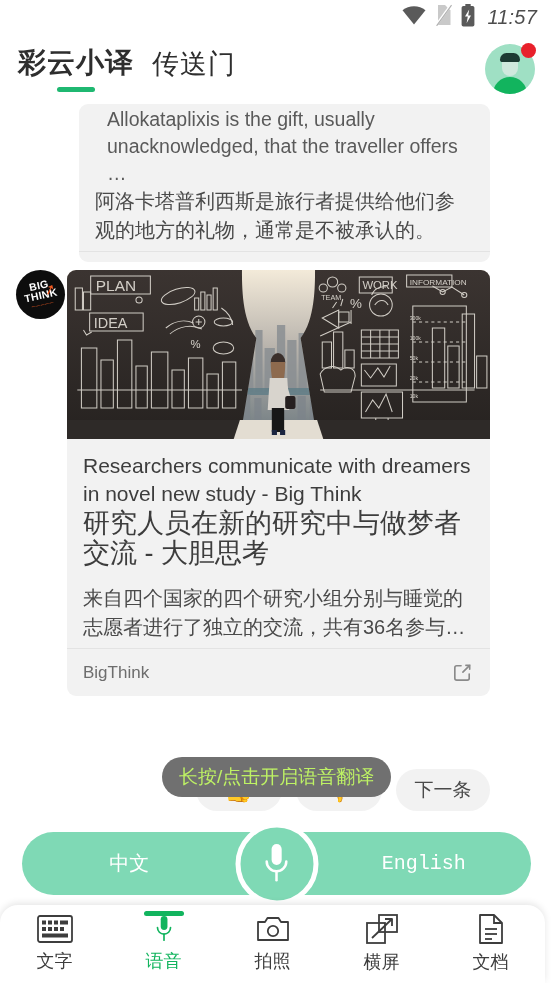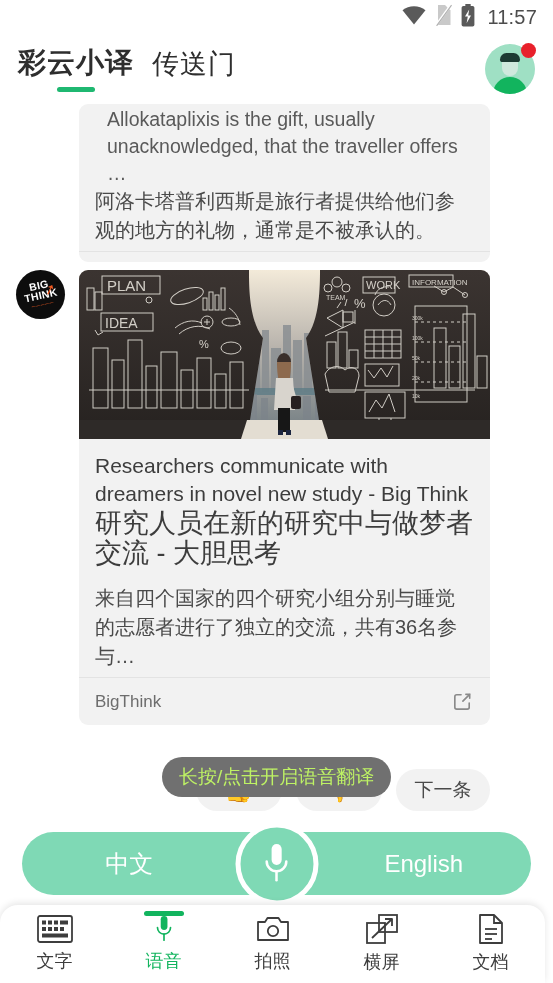--- a/index.html
+++ b/index.html
@@ -10,21 +10,21 @@
     overflow:hidden;
   }
   .phone{ position:relative; width:553px; height:983px; background:#ffffff; overflow:hidden; }
 
   
   .statusbar{
     height:34px; display:flex; align-items:center; justify-content:flex-end;
     padding:0 16px; gap:9px;
   }
   .sb-icon{ display:block; }
-  .sb-time{ font-size:20px; color:#4d4d4d; letter-spacing:.2px; font-weight:400; margin-left:3px;}
+  .sb-time{ font-size:20px; color:#4d4d4d; letter-spacing:.2px; font-weight:400; margin-left:3px;font-style:italic;}
 
   
   .appbar{
     height:70px; display:flex; align-items:center; padding:0 18px; position:relative;
   }
   .tabs{ display:flex; align-items:flex-end; gap:18px; flex:1; }
   .tab{ position:relative; padding-bottom:12px; cursor:pointer;}
   .tab .tab-label{ font-size:27px; color:#2e2e2e; letter-spacing:1px; }
   .tab.active .tab-label{ font-weight:bold; font-size:28px; }
   .tab.active .underline{
@@ -62,21 +62,21 @@
   .src-name{ font-size:17px; color:#6d6d6d; }
   .share-ic{ width:23px; height:23px; }
 
   
   .card-1{
     position:absolute; left:79px; right:63px; top:0px; height:158px;
   }
   .card-1 .clip{ padding-top:2px; }
 
   
-  .card-2{ position:absolute; left:79px; right:63px; top:166px; }
+  .card-2{ position:absolute; left:67px; right:63px; top:166px; }
   .brand-logo{
     position:absolute; left:16px; top:166px;
     width:49px;height:49px;border-radius:50%;background:#0d0d0d;
     display:flex;align-items:center;justify-content:center;
   }
   .bt-txt{ color:#fff; font-size:10.5px; font-weight:bold; line-height:10px;
     transform:rotate(-12deg); text-align:center; letter-spacing:.3px; }
   .bt-arrow{ position:absolute; right:9px; top:11px; color:#ef5a22; font-size:14px;
     transform:rotate(-20deg); font-weight:bold;}
   .bt-sub{ font-size:4px; color:#ef5a22; display:block; letter-spacing:.5px;}
@@ -104,21 +104,21 @@
     padding:7px 17px; border-radius:22px; white-space:nowrap;
   }
 
   
   .langbar{
     position:absolute; left:22px; right:22px; bottom:88px; height:63px;
     display:flex; align-items:center;
   }
   .lang-seg{
     flex:1; height:100%; background:#7fd9b5; display:flex; align-items:center;
-    color:#fff; font-size:24px;
+    color:#fff; font-size:20px;font-family:Liberation Mono, monospace;
   }
   .lang-left{ border-radius:32px 0 0 32px; justify-content:center; padding-right:40px;}
   .lang-right{ border-radius:0 32px 32px 0; justify-content:center; padding-left:40px;}
   .mic-fab{
     position:absolute; left:50%; top:50%; transform:translate(-50%,-50%);
     width:83px; height:83px; border-radius:50%; background:#7fd9b5;
     border:5px solid #ffffff;
     display:flex; align-items:center; justify-content:center;
   }
 

